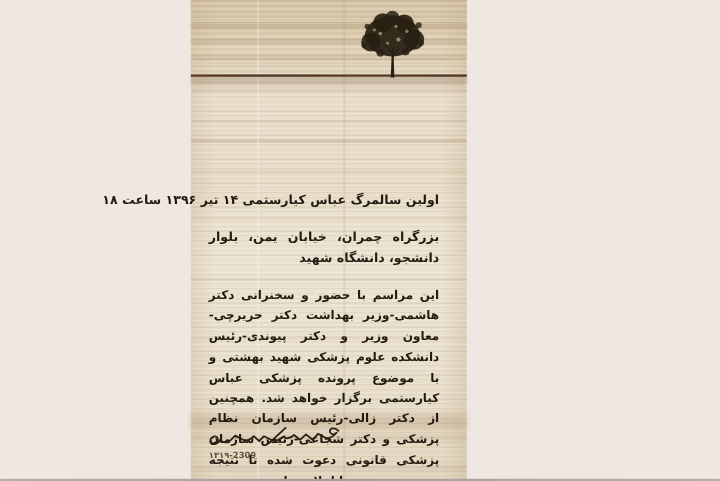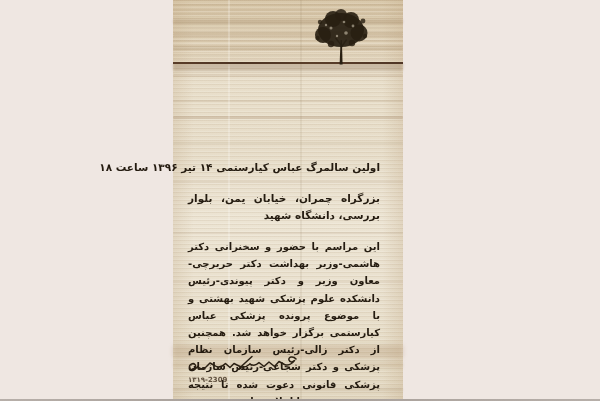--- a/index.html
+++ b/index.html
@@ -4,21 +4,21 @@
 <style>
   html,body{margin:0;padding:0;}
   body{
     width:600px;height:401px;position:relative;overflow:hidden;
     background:#efe7e2;
     font-family:"DejaVu Sans", sans-serif;
   }
   .stage{position:absolute;inset:0;}
   
   .poster{
-    position:absolute;left:173px;top:0;width:230px;height:401px;
+    position:absolute;left:159px;top:0;width:230px;height:401px;
     background:
       linear-gradient(90deg, rgba(185,158,122,.20), rgba(255,255,255,0) 9%, rgba(255,255,255,0) 91%, rgba(185,158,122,.24)),
       repeating-linear-gradient(180deg,
         rgba(146,116,80,.10) 0px, rgba(146,116,80,.10) 1px,
         rgba(0,0,0,0) 1px, rgba(0,0,0,0) 3px,
         rgba(255,255,255,.14) 3px, rgba(255,255,255,.14) 4px),
       linear-gradient(180deg,#dcd0b7 0%,#e4d9c3 12%,#e9dfcb 16%,#e7ddc9 38%,#ece4d3 55%,#e9e0cd 75%,#e5dbc5 92%,#e1d6bf 100%);
   }
   .sky{
     position:absolute;left:0;top:0;width:230px;height:62px;
@@ -104,21 +104,21 @@
         <circle cx="26" cy="28" r="1.2"></circle>
         <circle cx="42" cy="18" r="1.4"></circle>
         <circle cx="15" cy="17" r="1.2"></circle>
         <circle cx="33" cy="14" r="1.3"></circle>
       </g>
     </svg>
 
     <div class="fa title">اولین سالمرگ عباس کیارستمی ۱۴ تیر ۱۳۹۶ ساعت ۱۸</div>
 
     <div class="fa address">
-      <span class="line">بزرگراه چمران، خیابان یمن، بلوار بررسی، دانشگاه شهید</span>
+      <span class="line">بزرگراه چمران، خیابان یمن، بلوار دانشجو، دانشگاه شهید</span>
     </div>
 
     <div class="fa desc">این مراسم با حضور و سخنرانی دکتر هاشمی-وزیر بهداشت دکتر حریرچی-معاون وزیر و دکتر پیوندی-رئیس دانشکده علوم پزشکی شهید بهشتی و با موضوع پرونده پزشکی عباس کیارستمی برگزار خواهد شد. همچنین از دکتر زالی-رئیس سازمان نظام پزشکی و دکتر شجاعی-رئیس سازمان پزشکی قانونی دعوت شده تا نتیجه بررسی پرونده را اعلام نمایند.</div>
 
     <svg class="sig" width="118" height="24" viewBox="0 0 118 24">
       <g fill="none" stroke="#2a2013" stroke-width="1.5" stroke-linecap="round" stroke-linejoin="round">
         <path d="M111,6 C108,2.5 103,4 104,7 C104.8,9.5 108,9.5 109.5,7.5 C107,11 103,13 99.5,11.5 L94,8.5 L89.5,13.5 L84,9 L79,13.5 L74,9.5 C71,12.5 68,13 65,11"></path>
         <path d="M53,16.5 L67,3.5"></path>
         <path d="M65,11 C61,14.5 57.5,15 54,13 L49,10.5 L45,14.5 L40.5,10.5 C37,14 33,15 29.5,12.5 L25,10 L21,14 C18,16.5 14.5,16 12.5,13.5"></path>
         <path d="M13,13.5 C9,18 5,17.5 4.5,14.5 C4,11.5 8,9.5 10,11.5 C11.5,13 10,15.5 7.5,16"></path>

